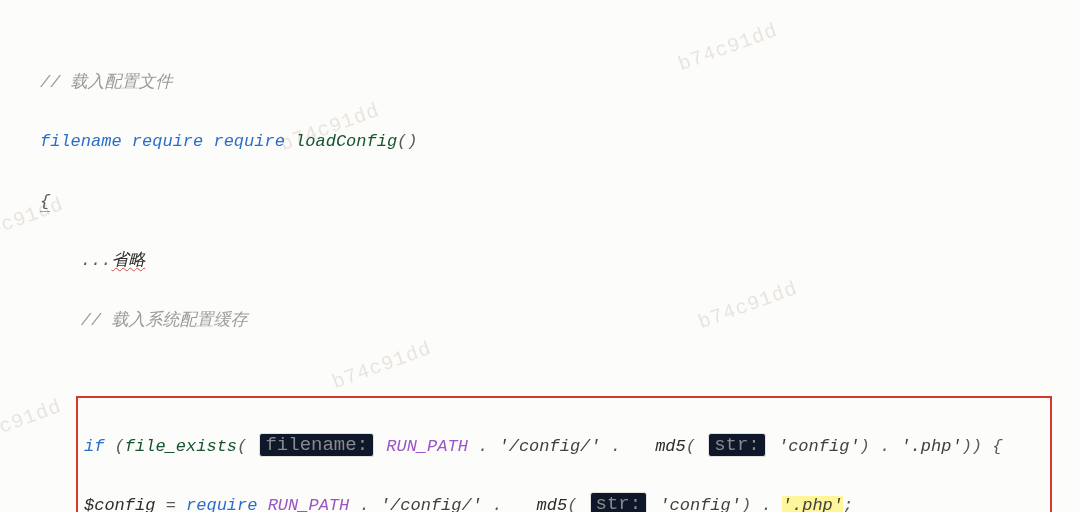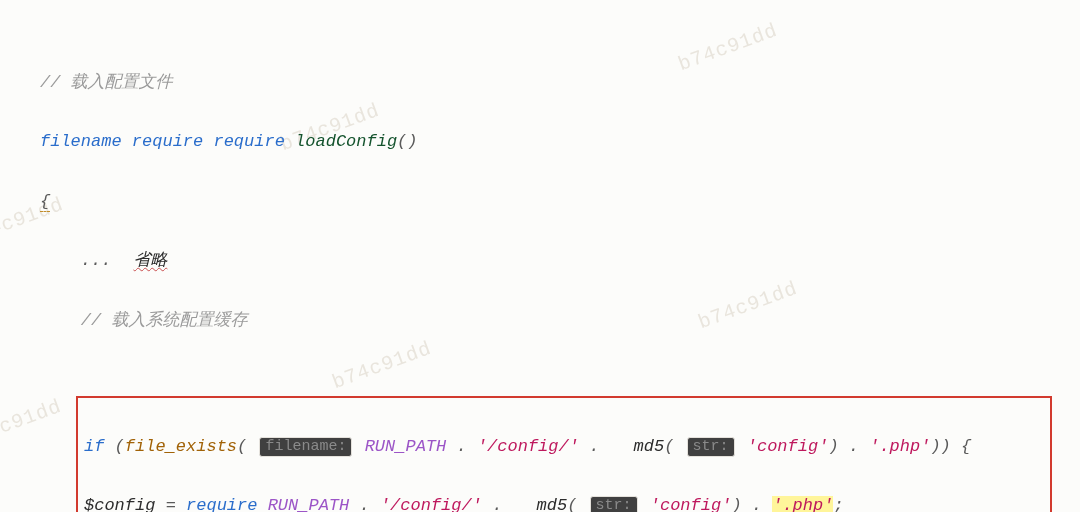--- a/index.html
+++ b/index.html
@@ -19,54 +19,53 @@
       position: relative;
     }
     .line {
       padding-left: 40px;
     }
     .comment { color: #9a9a9a; }
     .keyword { color: #2a6dcb; }
     .func-name { color: #14532d; }
     .literal { color: #5a5a5a; }
     .constant { color: #9c55c7; }
-    .func-call { color: #a16207; }
-    .string { color: #be185d; }
+    .func-call { color: #14532d; }
+    .string { color: #404040; }
     .var { color: #2c2c2c; }
     .md5 { font-style: italic; color: #2c2c2c; padding-left: 24px; }
 
     .inlay {
       display: inline-block;
-      background: #404040;
+      background: #0f172a;
       border: 1px solid #e5e2dc;
       border-radius: 3px;
       padding: 0 5px;
       margin: 0 2px;
-      font-size: 15px;
+      font-size: 19px;
       color: #8a8a8a;
       font-style: normal;
       line-height: 1.2;
       vertical-align: 1px;
     }
 
     .red-box {
       border: 2px solid #d23a2e;
       margin: 1px 28px 1px 76px;
       padding: 4px 6px 2px 6px;
     }
     .red-box .line {
       padding-left: 0;
     }
     .in-box-indent { padding-left: 38px; }
 
     .squiggle {
       text-decoration: underline wavy #c94f4f;
       text-decoration-thickness: 1.3px;
       text-underline-offset: 2px;
-      margin-left: 22px;
     }
     .squiggle-weak {
       border-bottom: 1px dashed #c28d2a;
     }
     .hl-php { background: #fff59a; }
 
     .watermark {
       position: absolute;
       color: #e9e5dd;
       font-size: 20px;

